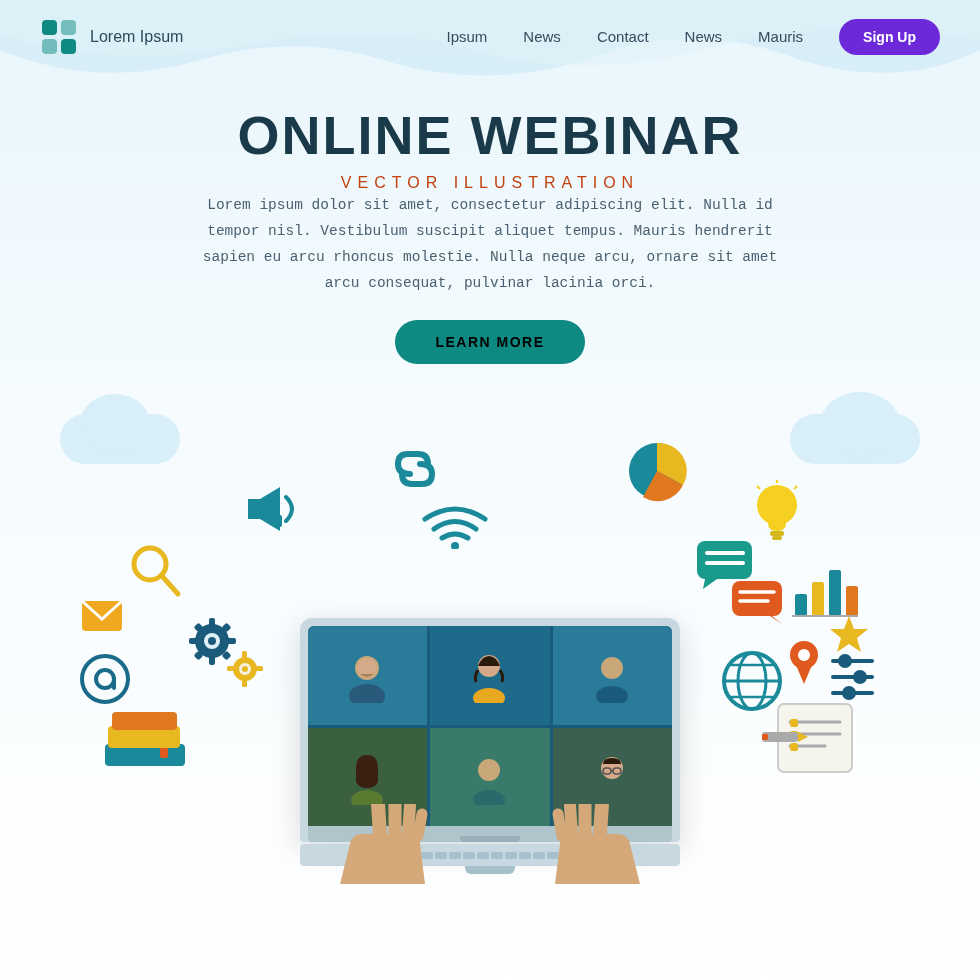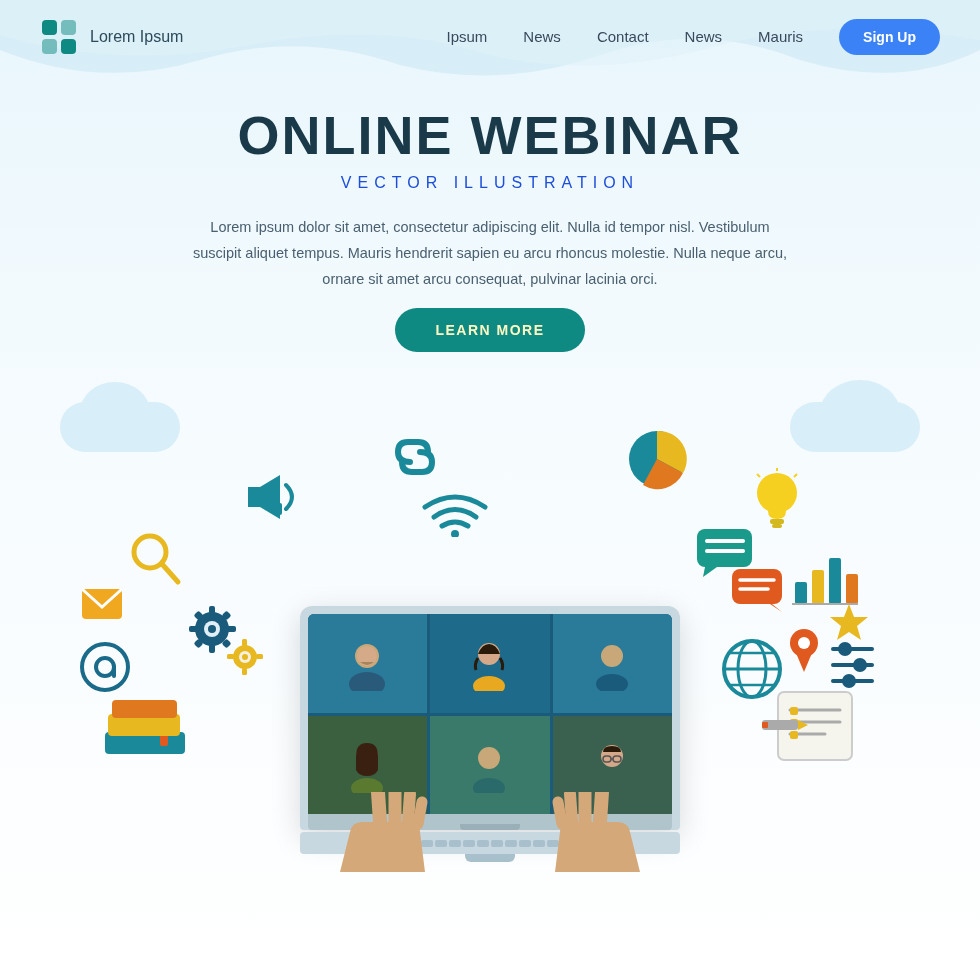--- a/index.html
+++ b/index.html
@@ -56,21 +56,21 @@
       align-items: center;
       gap: 36px;
       list-style: none;
     }
     .nav-links li a {
       text-decoration: none;
       color: #3a4a5c;
       font-size: 15px;
     }
     .btn-signup {
-      background: #3b82f6;
+      background: #6d28d9;
       color: #fff;
       border: none;
       border-radius: 25px;
       padding: 10px 24px;
       font-size: 14px;
       font-weight: 600;
       cursor: pointer;
     }
 
     
@@ -84,34 +84,34 @@
       font-size: 54px;
       font-weight: 900;
       color: #1a3a4a;
       letter-spacing: 2px;
       text-transform: uppercase;
       margin-bottom: 8px;
     }
     .hero-subtitle {
       font-size: 16px;
       letter-spacing: 6px;
-      color: #1d4ed8;
+      color: #c2410c;
       text-transform: uppercase;
-      margin-bottom: 22px;
     }
     .hero-desc {
       font-size: 14.5px;
       color: #4a6070;
       line-height: 1.8;
       max-width: 600px;
-      margin: 0 auto 16px;
+      margin: 0 auto 24px;
+      font-family: Liberation Mono, monospace;
     }
     .btn-learn {
       background: #0e8a82;
-      color: #fef9c3;
+      color: #000000;
       border: none;
       border-radius: 30px;
       padding: 14px 40px;
       font-size: 14px;
       font-weight: 700;
       letter-spacing: 1.5px;
       cursor: pointer;
       text-transform: uppercase;
     }
 

